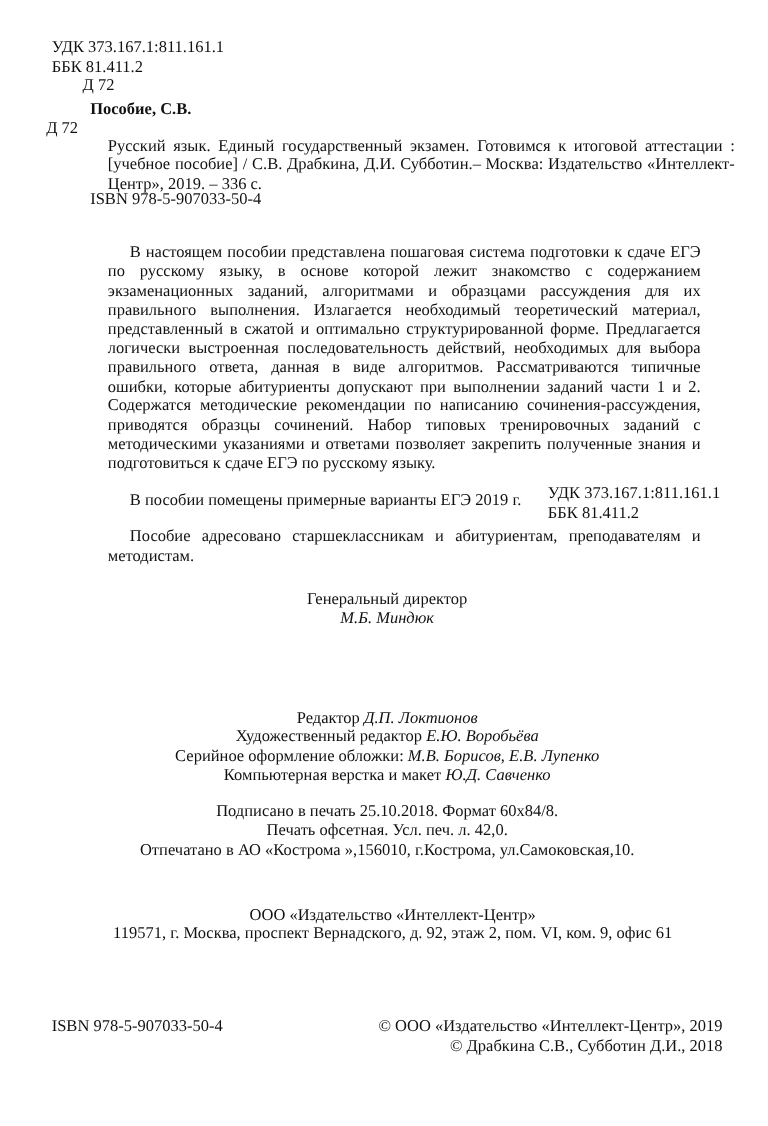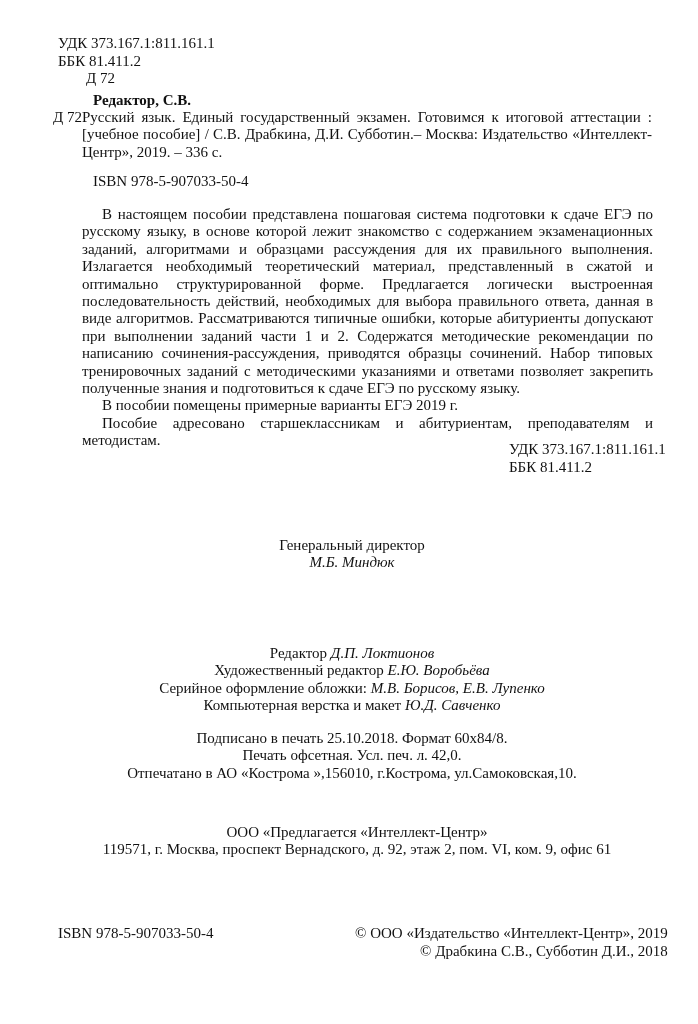--- a/index.html
+++ b/index.html
@@ -1,25 +1,25 @@
 <!DOCTYPE html>
 <html><head>
 <meta charset="utf-8">
 <style>
   html, body { margin: 0; padding: 0; background: #ffffff; }
   body {
     width: 698px; height: 1024px; position: relative; overflow: hidden;
     font-family: "Liberation Serif", "DejaVu Serif", serif;
     color: #111111; font-size: 15px; line-height: 17.4px;
   }
-  .abs { position: absolute; white-space: nowrap; margin-left: 11px; }
+  .abs { position: absolute; white-space: nowrap; }
   .bold { font-weight: bold; }
   .it { font-style: italic; }
   .justify { text-align: justify; text-align-last: left; }
-  .para { margin: 0; }
+  .para { margin: 16px; }
   .indent { text-indent: 20px; }
   .center { text-align: center; }
   #class-top { left: 47px; top: 35px; }
   #class-top div { height: 17.5px; }
   #class-top .code { padding-left: 28px; }
   #author { left: 82px; top: 92px; }
   #ref-code { left: 42px; top: 109px; }
   #bib { position: absolute; left: 82px; top: 109px; width: 570px; }
   #isbn-top { left: 82px; top: 173px; }
   #abstract { position: absolute; left: 82px; top: 206px; width: 571px; }
@@ -35,21 +35,21 @@
 </style>
 </head>
 <body>
 
 <div id="class-top" class="abs">
   <div>УДК 373.167.1:811.161.1</div>
   <div>ББК 81.411.2</div>
   <div class="code">Д 72</div>
 </div>
 
-<div id="author" class="abs bold">Редактор, С.В.</div>
+<div id="author" class="abs bold">Пособие, С.В.</div>
 <div id="ref-code" class="abs">Д 72</div>
 <p id="bib" class="para justify">Русский язык. Единый государственный экзамен. Готовимся к итоговой аттестации : [учебное пособие] / С.В. Драбкина, Д.И. Субботин.– Москва: Издательство «Интеллект-Центр», 2019. – 336 с.</p>
 <div id="isbn-top" class="abs">ISBN 978-5-907033-50-4</div>
 
 <div id="abstract">
   <p class="para justify indent">В настоящем пособии представлена пошаговая система подготовки к сдаче ЕГЭ по русскому языку, в основе которой лежит знакомство с содержанием экзаменационных заданий, алгоритмами и образцами рассуждения для их правильного выполнения. Излагается необходимый теоретический материал, представленный в сжатой и оптимально структурированной форме. Предлагается логически выстроенная последовательность действий, необходимых для выбора правильного ответа, данная в виде алгоритмов. Рассматриваются типичные ошибки, которые абитуриенты допускают при выполнении заданий части 1 и 2. Содержатся методические рекомендации по написанию сочинения-рассуждения, приводятся образцы сочинений. Набор типовых тренировочных заданий с методическими указаниями и ответами позволяет закрепить полученные знания  и подготовиться к сдаче ЕГЭ по русскому языку.</p>
   <p class="para justify indent">В пособии помещены примерные варианты ЕГЭ 2019 г.</p>
   <p class="para justify indent">Пособие адресовано старшеклассникам и абитуриентам, преподавателям и методистам.</p>
 </div>
 
@@ -70,21 +70,21 @@
   <div><span>Компьютерная верстка и макет</span> <span class="it">Ю.Д. Савченко</span></div>
 </div>
 
 <div id="print" class="center">
   <div>Подписано в печать 25.10.2018. Формат 60x84/8.</div>
   <div>Печать офсетная. Усл. печ. л. 42,0.</div>
   <div>Отпечатано в АО «Кострома »,156010, г.Кострома, ул.Самоковская,10.</div>
 </div>
 
 <div id="publisher" class="center">
-  <div>ООО «Предлагается «Интеллект-Центр»</div>
+  <div>ООО «Издательство «Интеллект-Центр»</div>
   <div>119571, г. Москва, проспект Вернадского, д. 92, этаж 2, пом. VI, ком. 9, офис 61</div>
 </div>
 
 <div id="isbn-bottom" class="abs">ISBN 978-5-907033-50-4</div>
 
 <div id="copyright" class="abs">
   <div>© ООО «Издательство «Интеллект-Центр», 2019</div>
   <div>© Драбкина С.В., Субботин Д.И., 2018</div>
 </div>
 

